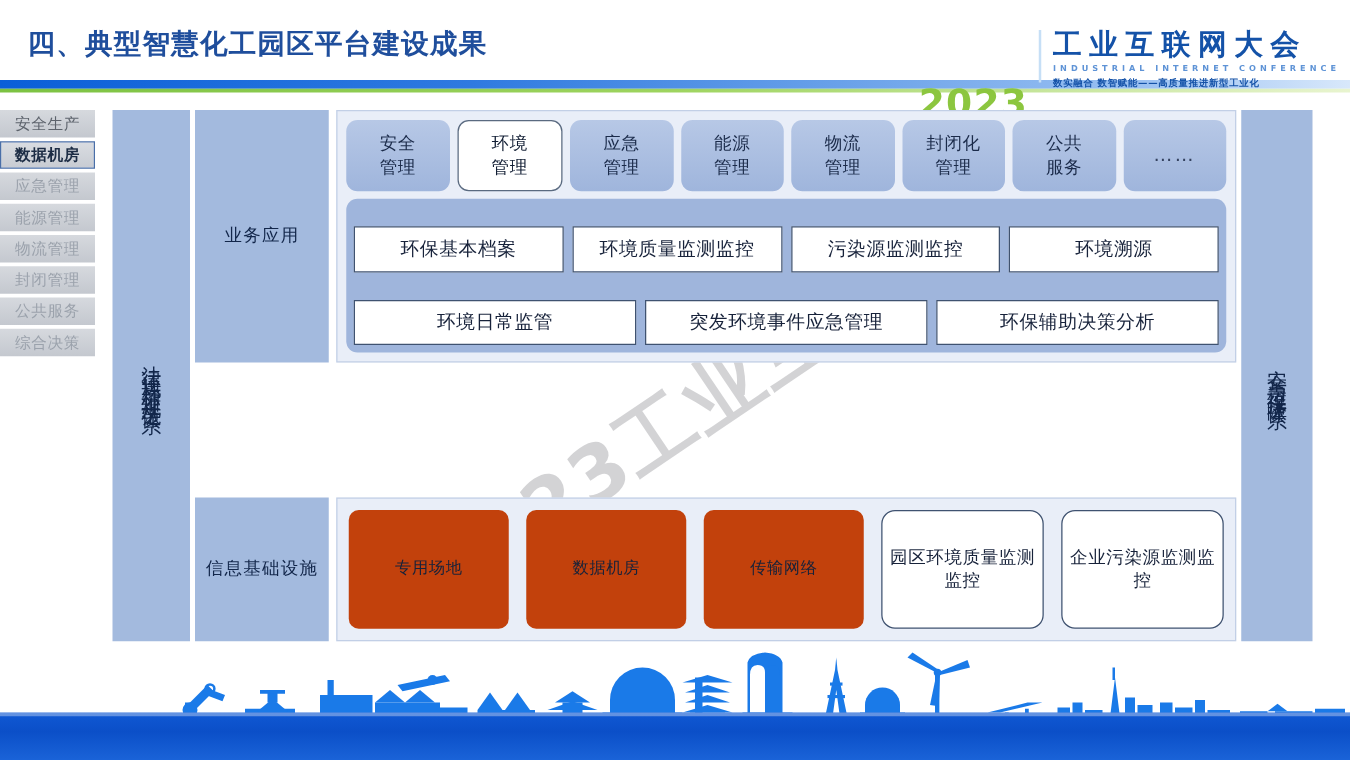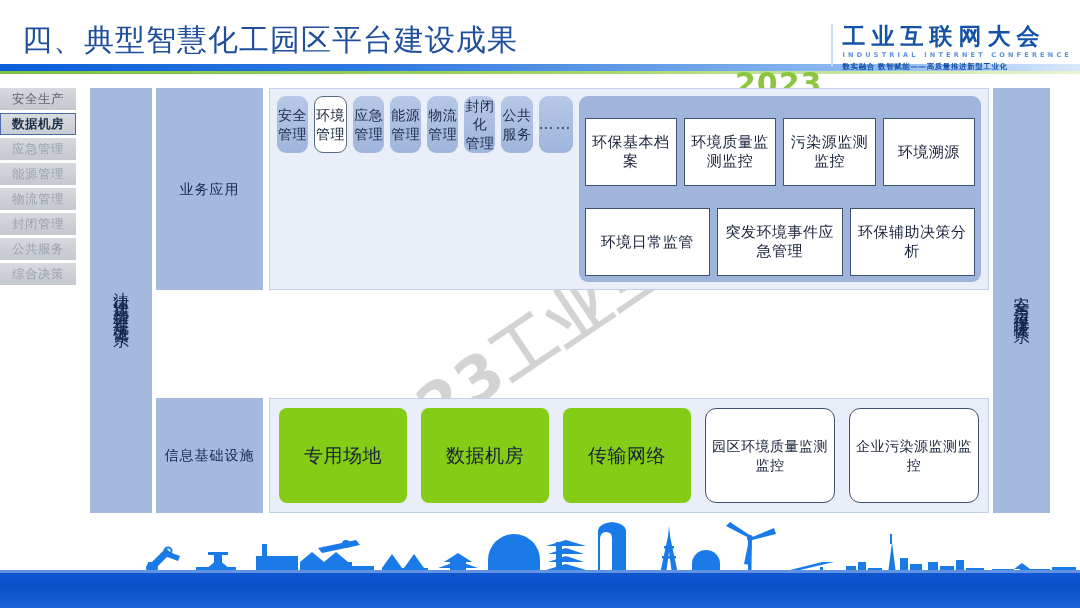--- a/index.html
+++ b/index.html
@@ -15,21 +15,21 @@
     background: #ffffff;
     overflow: hidden;
   }
 
   
   #header {
     position: absolute; left: 0; top: 0; width: 1080px; height: 72px;
   }
   #slide-title {
     position: absolute; left: 22px; top: 20px;
-    font-size: 30px; font-weight: normal; color: #1f4e9c;
+    font-size: 22px; font-weight: bold; color: #1f4e9c;
     letter-spacing: 1px; white-space: nowrap;
     font-family: "DejaVu Sans", "Liberation Sans", sans-serif;
   }
   #title-rule {
     position: absolute; left: 0; top: 64px; width: 1080px; height: 7px;
     background: linear-gradient(to right, #0a5fd8 0%, #2f7ae0 35%, #6fa5ea 65%, #9cc2f2 85%, #d8e8fb 100%);
   }
   #title-rule-green {
     position: absolute; left: 0; top: 71px; width: 1080px; height: 3px;
     background: linear-gradient(to right, #7cc242 0%, #9ed45f 50%, #e8f4cf 100%);
@@ -124,21 +124,21 @@
     background: #a3bade;
     display: flex; align-items: center; justify-content: center;
     font-size: 14px; color: #12264a; text-align: center;
     line-height: 1.35; letter-spacing: 1px;
   }
   .row-body {
     flex: 1; margin-left: 6px;
     background: #e9eef8;
     border: 1px solid #c2cfe6;
     padding: 7px;
-    display: flex; flex-direction: row; gap: 6px;
+    display: flex; flex-direction: column; gap: 6px;
   }
 
   #row-biz { top: 0; height: 202px; }
   #row-plat { top: 208px; height: 96px; }
   #row-infra { top: 310px; height: 115px; }
 
   
   .tabs { display: flex; gap: 6px; height: 57px; }
   .tab {
     flex: 1; border-radius: 9px;
@@ -172,23 +172,23 @@
   .plat-row { display: flex; gap: 28px; flex: 1; padding: 2px 10px; }
   .plat-box {
     flex: 1; background: #a3bade; border-radius: 8px;
     display: flex; align-items: center; justify-content: center;
     font-size: 15px; color: #17223a; letter-spacing: 1px;
   }
 
   
   .infra-row { display: flex; gap: 14px; flex: 1; padding: 2px 2px; }
   .infra-box {
-    flex: 1; background: #84cc16; border-radius: 8px;
-    display: flex; align-items: center; justify-content: center;
-    font-size: 19px; color: #17223a; text-align: center; line-height: 1.3;
+    flex: 1; background: #c2410c; border-radius: 8px;
+    display: flex; align-items: center; justify-content: center;
+    font-size: 13px; color: #17223a; text-align: center; line-height: 1.3;
     letter-spacing: .5px;
   }
   .infra-box.white {
     background: #ffffff; border: 1.2px solid #3f5270; border-radius: 11px;
     font-size: 14px;
   }
 
   
   #skyline-wrap {
     position: absolute; left: 0; bottom: 0; width: 1080px; height: 90px;

